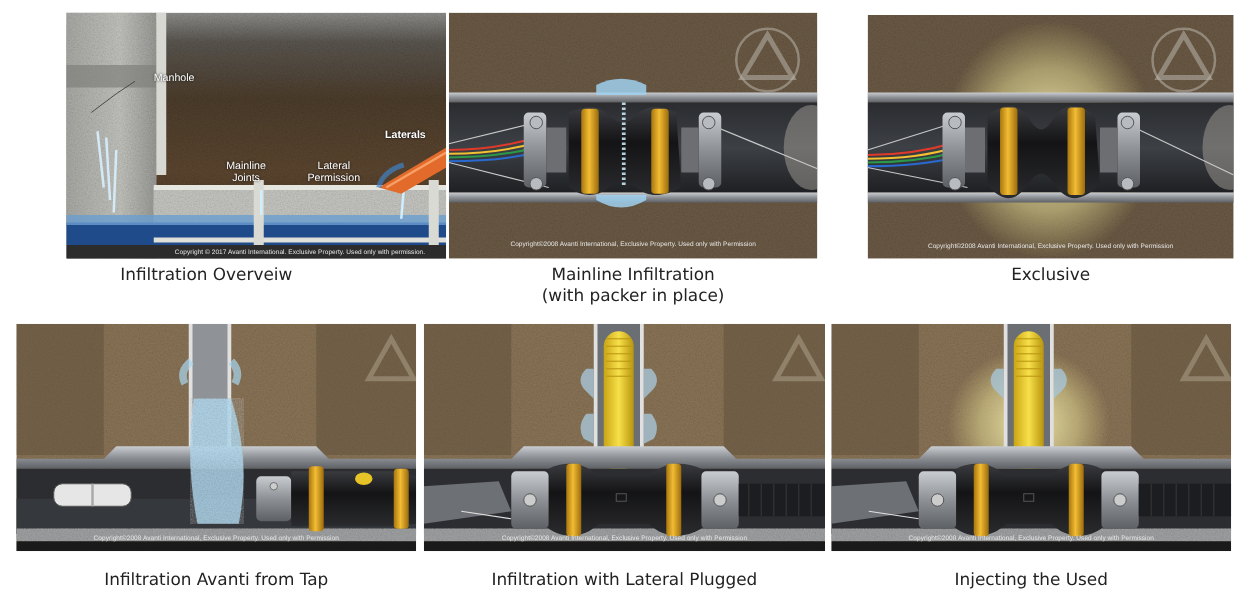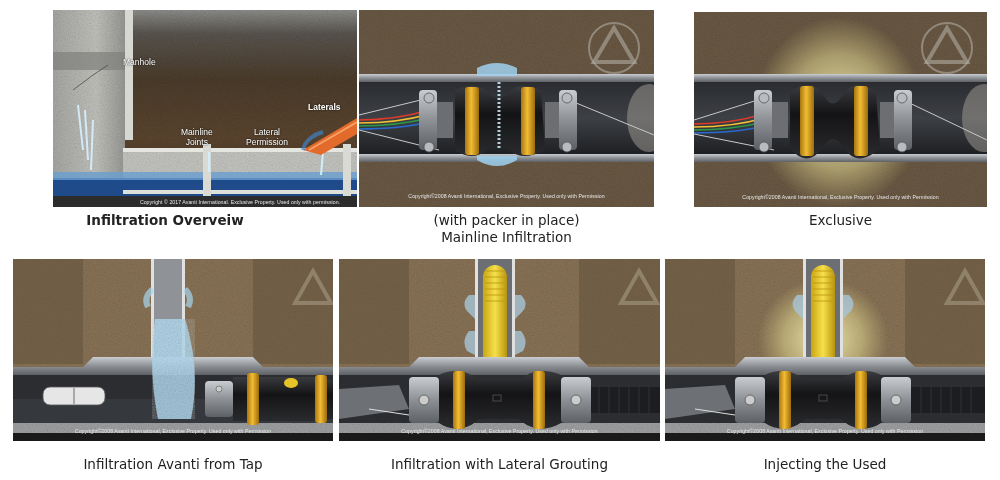--- a/index.html
+++ b/index.html
@@ -99,21 +99,21 @@
   <div class="label" style="left:128px;top:117px;">
     <div>Mainline</div>
     <div>Joints</div>
   </div>
   <div class="label" style="left:193px;top:117px;">
     <div>Lateral</div>
     <div>Permission</div>
   </div>
   <div class="copyright" style="top:189px;left:70px;">Copyright © 2017 Avanti International. Exclusive Property. Used only with permission.</div>
 </div>
-<div class="caption" style="left:13px;top:212px;width:304px;font-weight:bold;">
+<div class="caption" style="left:13px;top:212px;width:304px;">
   <div>Infiltration  Overveiw</div>
 </div>
 
 <div class="panel" style="left:359px;top:10px;width:295px;height:197px;">
   <svg viewBox="0 0 295 197" preserveAspectRatio="none">
     <rect width="295" height="197" fill="#6b5a45" filter="url(#grain)"></rect>
 
     <circle cx="255" cy="38" r="25" fill="none" stroke="#b8b4ac" stroke-width="2" opacity="0.55"></circle>
     <path d="M255 18 L275 52 L235 52 Z" fill="none" stroke="#b8b4ac" stroke-width="4" opacity="0.55"></path>
 
@@ -143,22 +143,22 @@
     <rect x="186" y="92" width="14" height="36" fill="#6c6e72"></rect>
 
     <path d="M96 80 C 110 74, 120 74, 128 82 C 136 90, 142 90, 150 82 C 158 74, 168 74, 182 80 L 186 140 C 170 148, 160 148, 150 140 C 142 134, 136 134, 128 140 C 118 148, 108 148, 96 140 Z" fill="url(#packerBody)"></path>
     <rect x="106" y="77" width="14" height="68" rx="3" fill="url(#goldBand)"></rect>
     <rect x="162" y="77" width="14" height="68" rx="3" fill="url(#goldBand)"></rect>
     <path d="M140 72 L140 140" stroke="#cfefff" stroke-width="3" opacity="0.85" stroke-dasharray="2 2"></path>
   </svg>
   <div class="copyright" style="top:183px;">Copyright©2008 Avanti International, Exclusive Property. Used only with Permission</div>
 </div>
 <div class="caption" style="left:359px;top:212px;width:295px;">
+  <div>Mainline Infiltration</div>
   <div>(with packer in place)</div>
-  <div>Mainline Infiltration</div>
 </div>
 
 <div class="panel" style="left:694px;top:12px;width:293px;height:195px;">
   <svg viewBox="0 0 293 195" preserveAspectRatio="none">
     <rect width="293" height="195" fill="#6b5a45" filter="url(#grain)"></rect>
     <ellipse cx="145" cy="100" rx="85" ry="95" fill="url(#glow)"></ellipse>
     <circle cx="253" cy="36" r="25" fill="none" stroke="#b8b4ac" stroke-width="2" opacity="0.55"></circle>
     <path d="M253 16 L273 50 L233 50 Z" fill="none" stroke="#b8b4ac" stroke-width="4" opacity="0.55"></path>
     <rect x="0" y="62" width="293" height="8" fill="url(#steel)"></rect>
     <rect x="0" y="70" width="293" height="72" fill="url(#pipeInterior)"></rect>
@@ -270,21 +270,21 @@
       </g>
 
     <path d="M100 116 C 112 110, 128 110, 140 122 L 180 122 C 192 110, 208 110, 222 116 L 222 164 C 208 172, 192 172, 180 160 L 140 160 C 128 172, 112 172, 100 164 Z" fill="url(#packerBody)"></path>
     <rect x="114" y="112" width="12" height="58" rx="3" fill="url(#goldBand)"></rect>
     <rect x="194" y="112" width="12" height="58" rx="3" fill="url(#goldBand)"></rect>
     <rect x="154" y="136" width="8" height="6" fill="none" stroke="#555" stroke-width="0.8"></rect>
   </svg>
   <div class="copyright" style="top:169px;">Copyright©2008 Avanti International, Exclusive Property. Used only with Permission</div>
 </div>
 <div class="caption" style="left:339px;top:456px;width:321px;">
-  <div>Infiltration with Lateral Grouting</div>
+  <div>Infiltration with Lateral Plugged</div>
 </div>
 
 <div class="panel" style="left:665px;top:259px;width:320px;height:182px;">
   <svg viewBox="0 0 320 182" preserveAspectRatio="none">
     <rect width="320" height="182" fill="#8a7457" filter="url(#grain)"></rect>
     <rect x="0" y="0" width="70" height="105" fill="#5e4d39" opacity="0.5"></rect>
     <rect x="240" y="0" width="80" height="105" fill="#5e4d39" opacity="0.5"></rect>
     <ellipse cx="158" cy="80" rx="65" ry="60" fill="url(#glow)"></ellipse>
     <path d="M300 12 L318 44 L282 44 Z" fill="none" stroke="#b0a58f" stroke-width="4" opacity="0.5"></path>
     <rect x="140" y="0" width="36" height="100" fill="#6b6e72"></rect>

